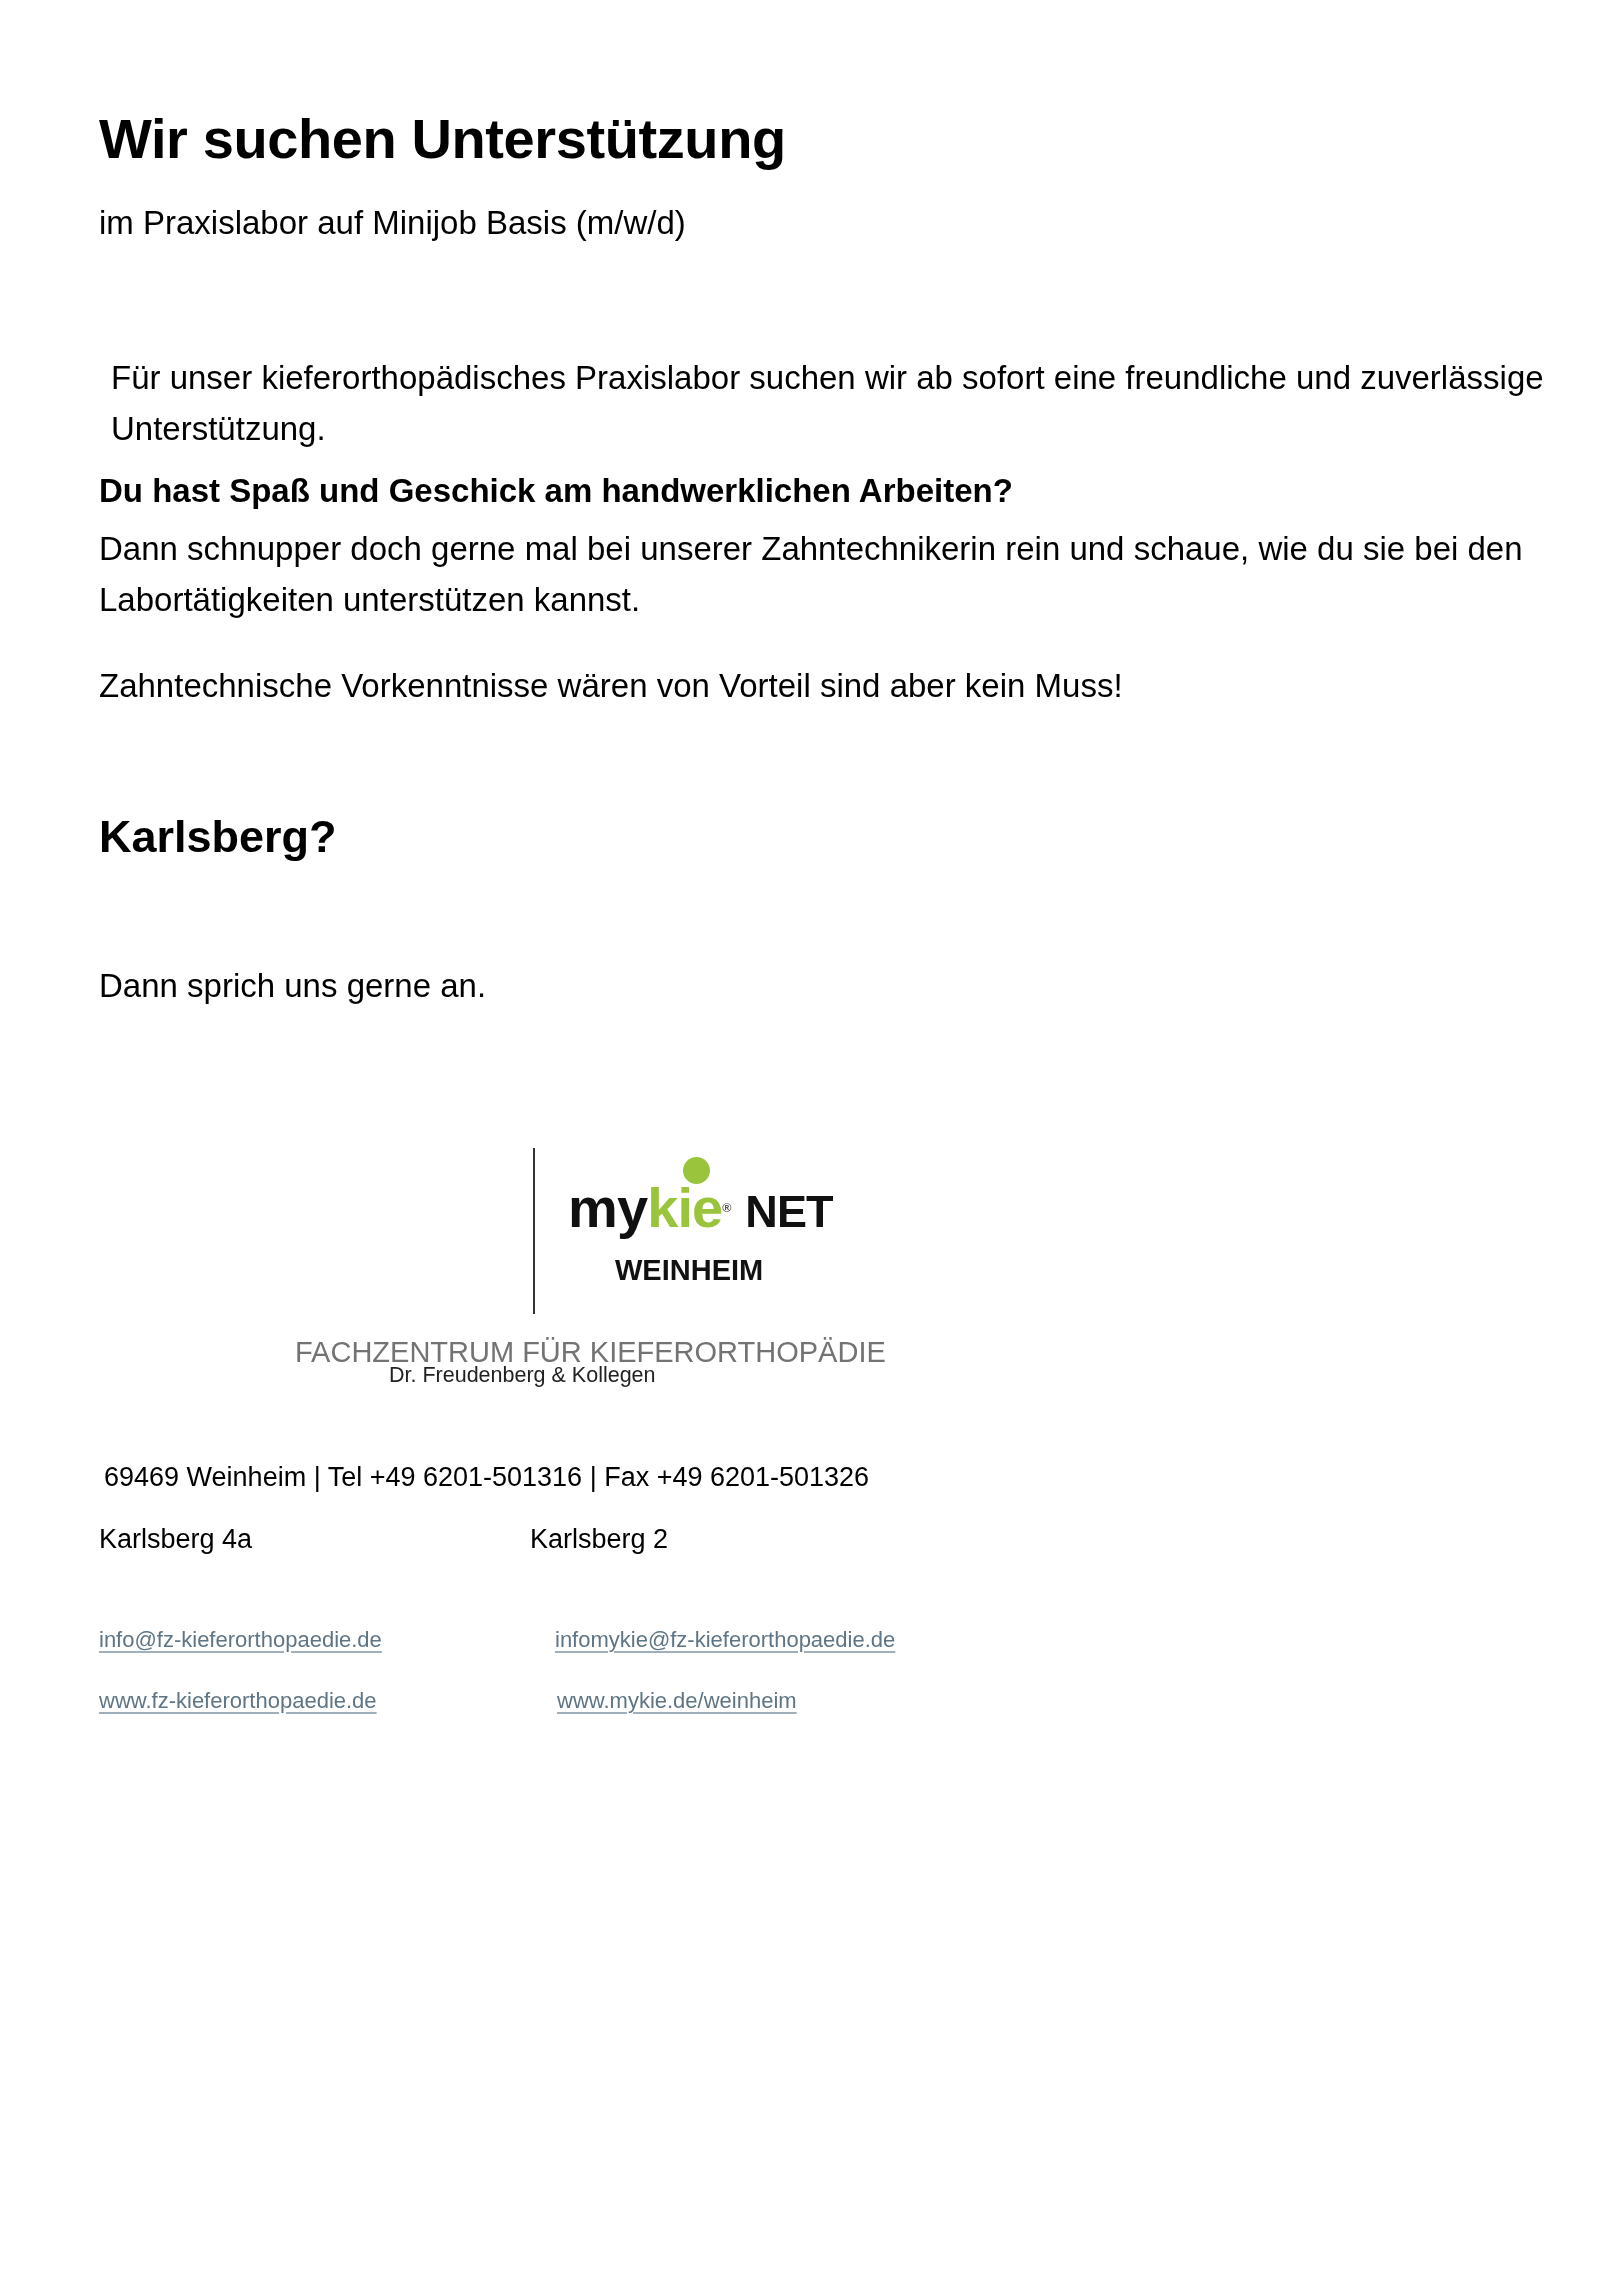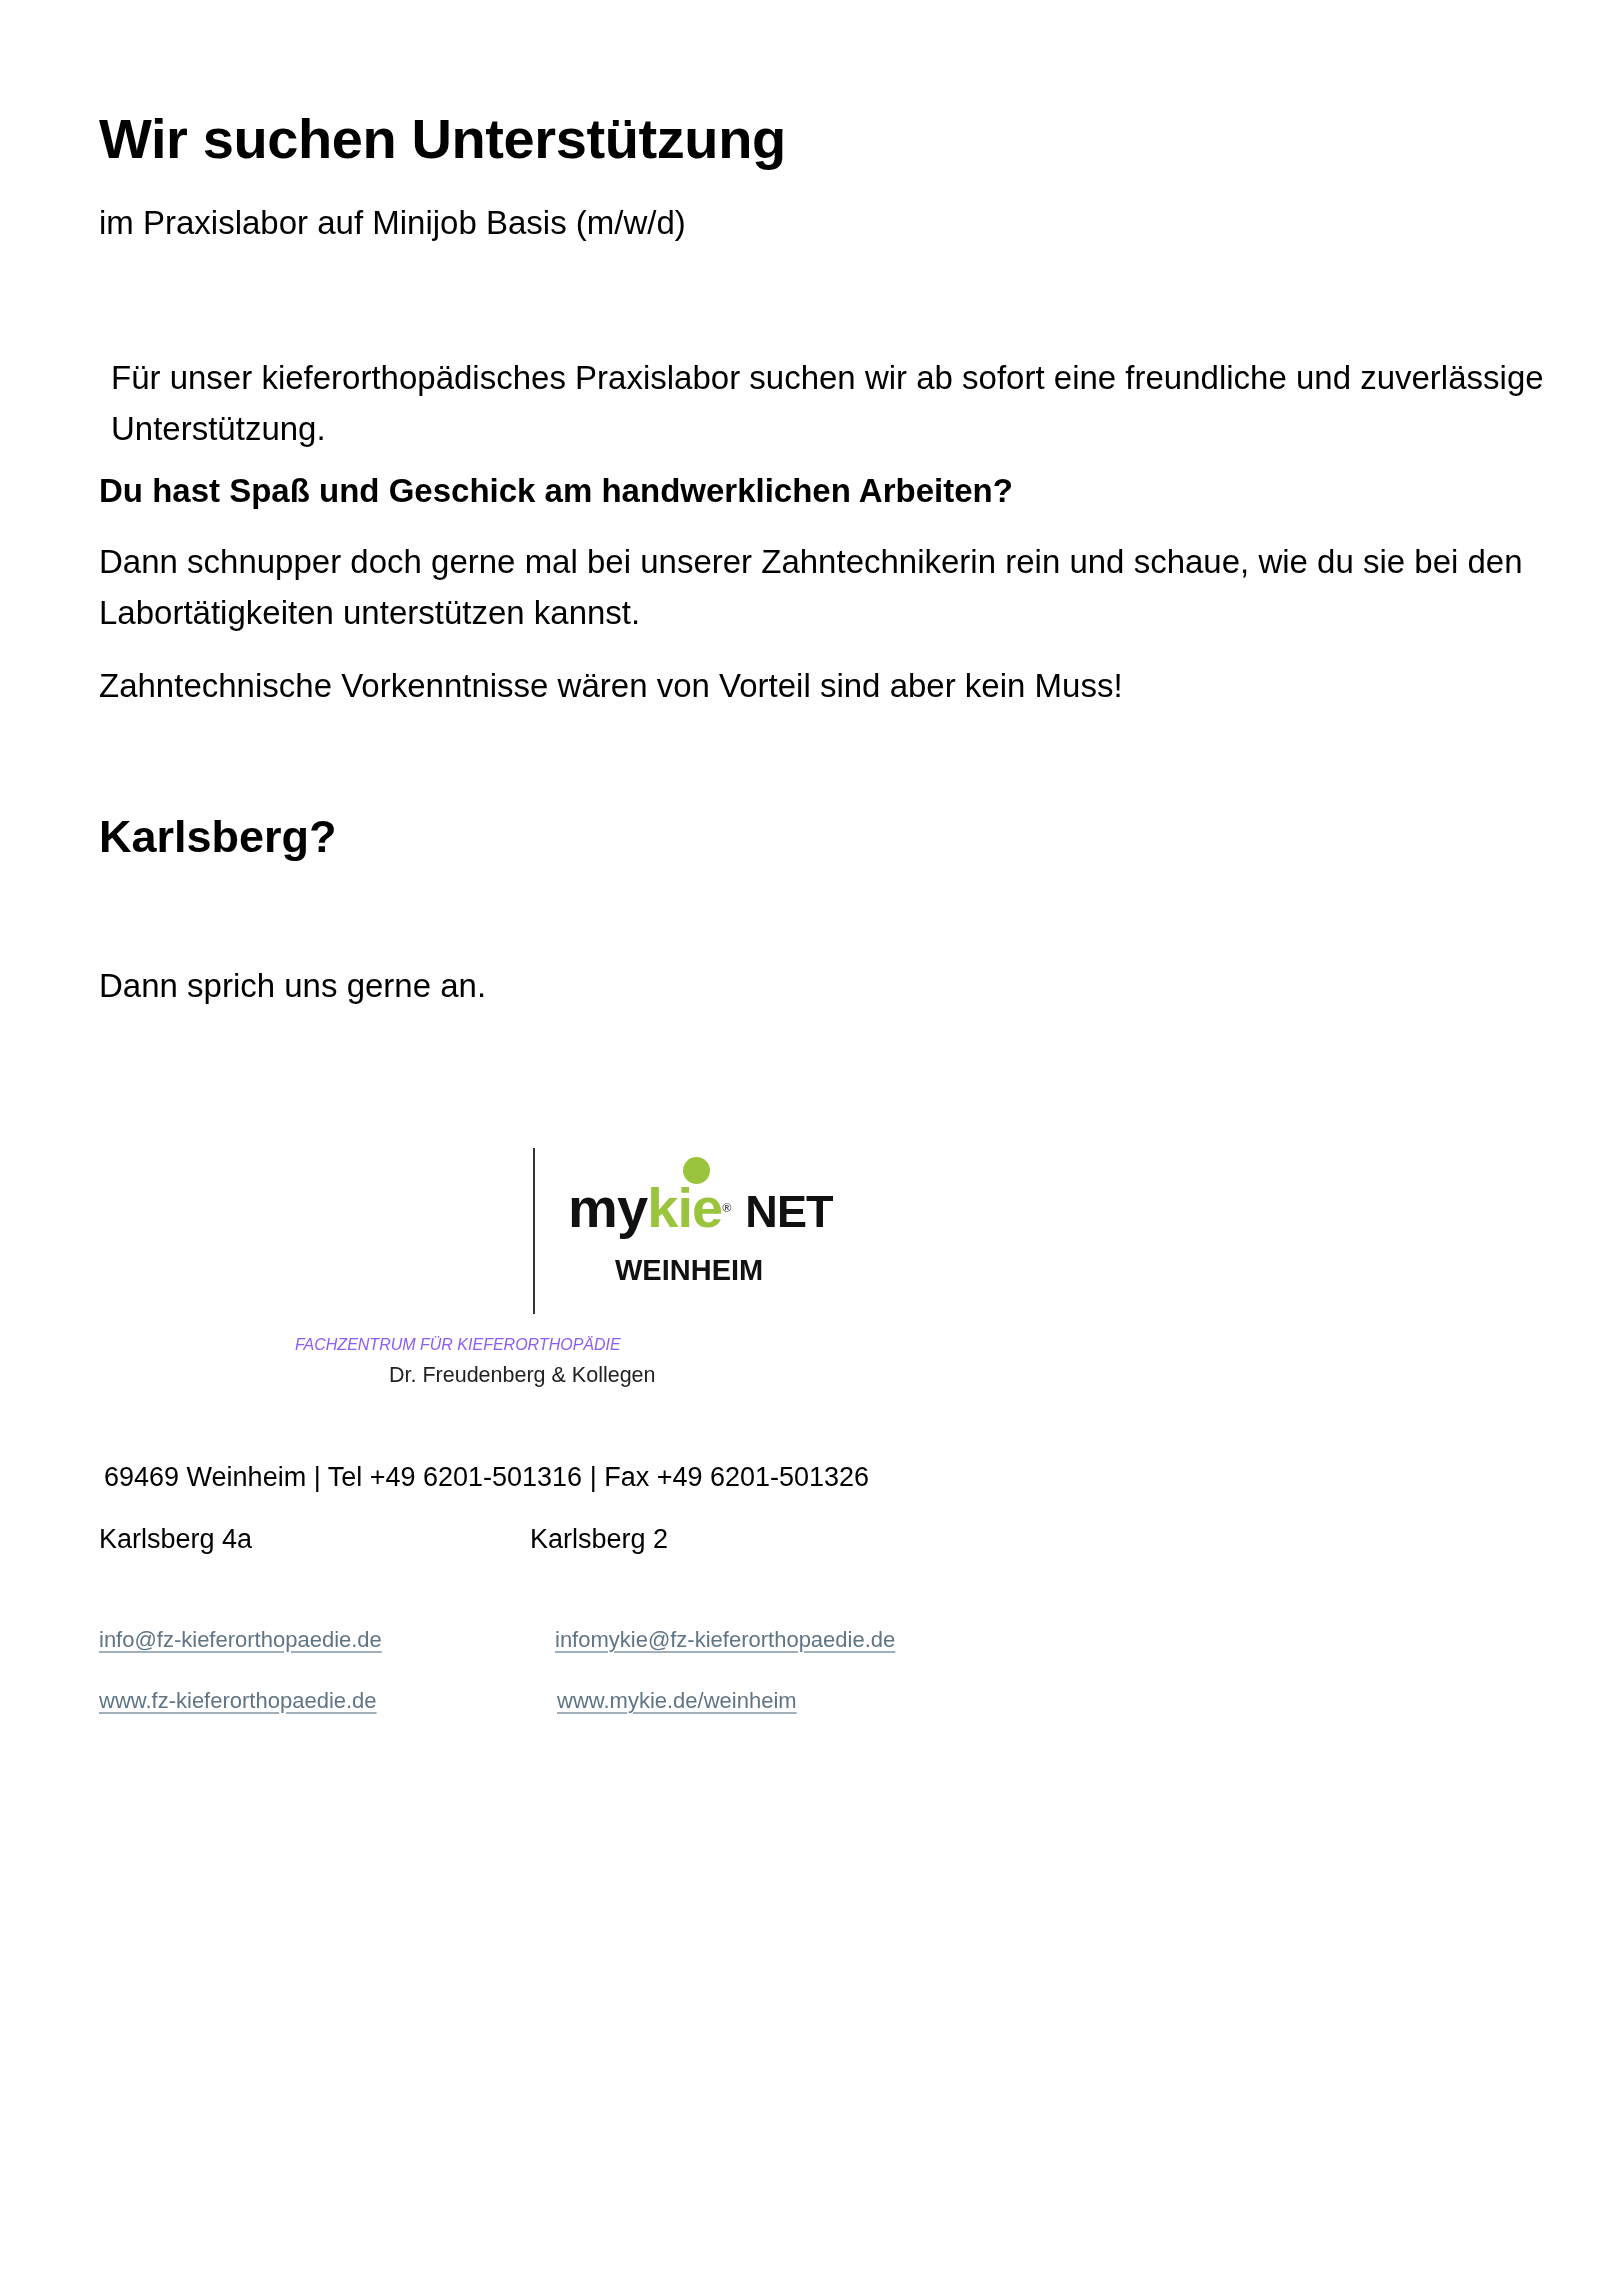--- a/index.html
+++ b/index.html
@@ -16,41 +16,41 @@
   .link { font-size: 22px; color: #5f7585; text-decoration: underline; text-decoration-color: #9fb0bc; text-underline-offset: 3.6px; margin-top: 42px; }
 </style>
 </head>
 <body>
 
 <h1 class="abs title" style="margin:0;">Wir suchen Unterstützung</h1>
 <div class="abs subtitle">im Praxislabor auf Minijob Basis (m/w/d)</div>
 
 <p class="abs para" style="top:340px; margin:12px;">Für unser kieferorthopädisches Praxislabor suchen wir ab sofort eine freundliche und zuverlässige Unterstützung.</p>
 <p class="abs para bold" style="top:465px; margin:0;">Du hast Spaß und Geschick am handwerklichen Arbeiten?</p>
-<p class="abs para" style="top:536px; margin:0;">Dann schnupper doch gerne mal bei unserer Zahntechnikerin rein und schaue, wie du sie bei den Labortätigkeiten unterstützen kannst.</p>
+<p class="abs para" style="top:523px; margin:0;">Dann schnupper doch gerne mal bei unserer Zahntechnikerin rein und schaue, wie du sie bei den Labortätigkeiten unterstützen kannst.</p>
 <p class="abs para" style="top:660px; margin:0;">Zahntechnische Vorkenntnisse wären von Vorteil sind aber kein Muss!</p>
 
 <h2 class="abs h2" style="margin:0;">Karlsberg?</h2>
 <div class="abs" style="left:99px; top:967px; font-size:33px;">Dann sprich uns gerne an.</div>
 
 <div class="abs logo-block">
 
 
   <div style="position:absolute; left:408px; top:1.8px; width:1.8px; height:166px; background:#333;"></div>
 
   <div style="position:absolute; left:443px; top:9px; width:269px; height:152px;">
     <div style="position:absolute; left:115px; top:1.8px; width:27px; height:27px; border-radius:50%; background:#9ac43c;"></div>
     <div style="position:absolute; left:0; top:25px; font-size:56px; font-weight:bold; line-height:56px; letter-spacing:-0.9px;">
       <span style="color:#111;">my</span><span style="color:#9ac43c;">kie</span><sup style="font-size:12.5px; color:#555; vertical-align:top;">®</sup>
       <span style="color:#111; font-size:45px;">NET</span>
     </div>
     <div style="position:absolute; left:47px; top:99px; font-size:29px; font-weight:bold; color:#111;">WEINHEIM</div>
   </div>
 
-  <div style="position:absolute; left:170px; top:190px; font-size:16px; color:#8b5cf6;font-style:italic;">FACHZENTRUM FÜR KIEFERORTHOPÄDIE</div>
+  <div style="position:absolute; left:170px; top:190px; font-size:29px; color:#737373;">FACHZENTRUM FÜR KIEFERORTHOPÄDIE</div>
   <div style="position:absolute; left:264px; top:217px; font-size:21.5px; color:#222;">Dr. Freudenberg &amp; Kollegen</div>
 </div>
 
 <div class="abs addr" style="left:104px; top:1462px;">69469 Weinheim | Tel +49 6201-501316 | Fax +49 6201-501326</div>
 
 <div class="abs addr" style="left:99px; top:1524px;">Karlsberg 4a</div>
 <div class="abs addr" style="left:530px; top:1524px;">Karlsberg 2</div>
 
 <a class="abs link" style="left:99px; top:1585px;">info@fz-kieferorthopaedie.de</a>
 <a class="abs link" style="left:555px; top:1585px;">infomykie@fz-kieferorthopaedie.de</a>

